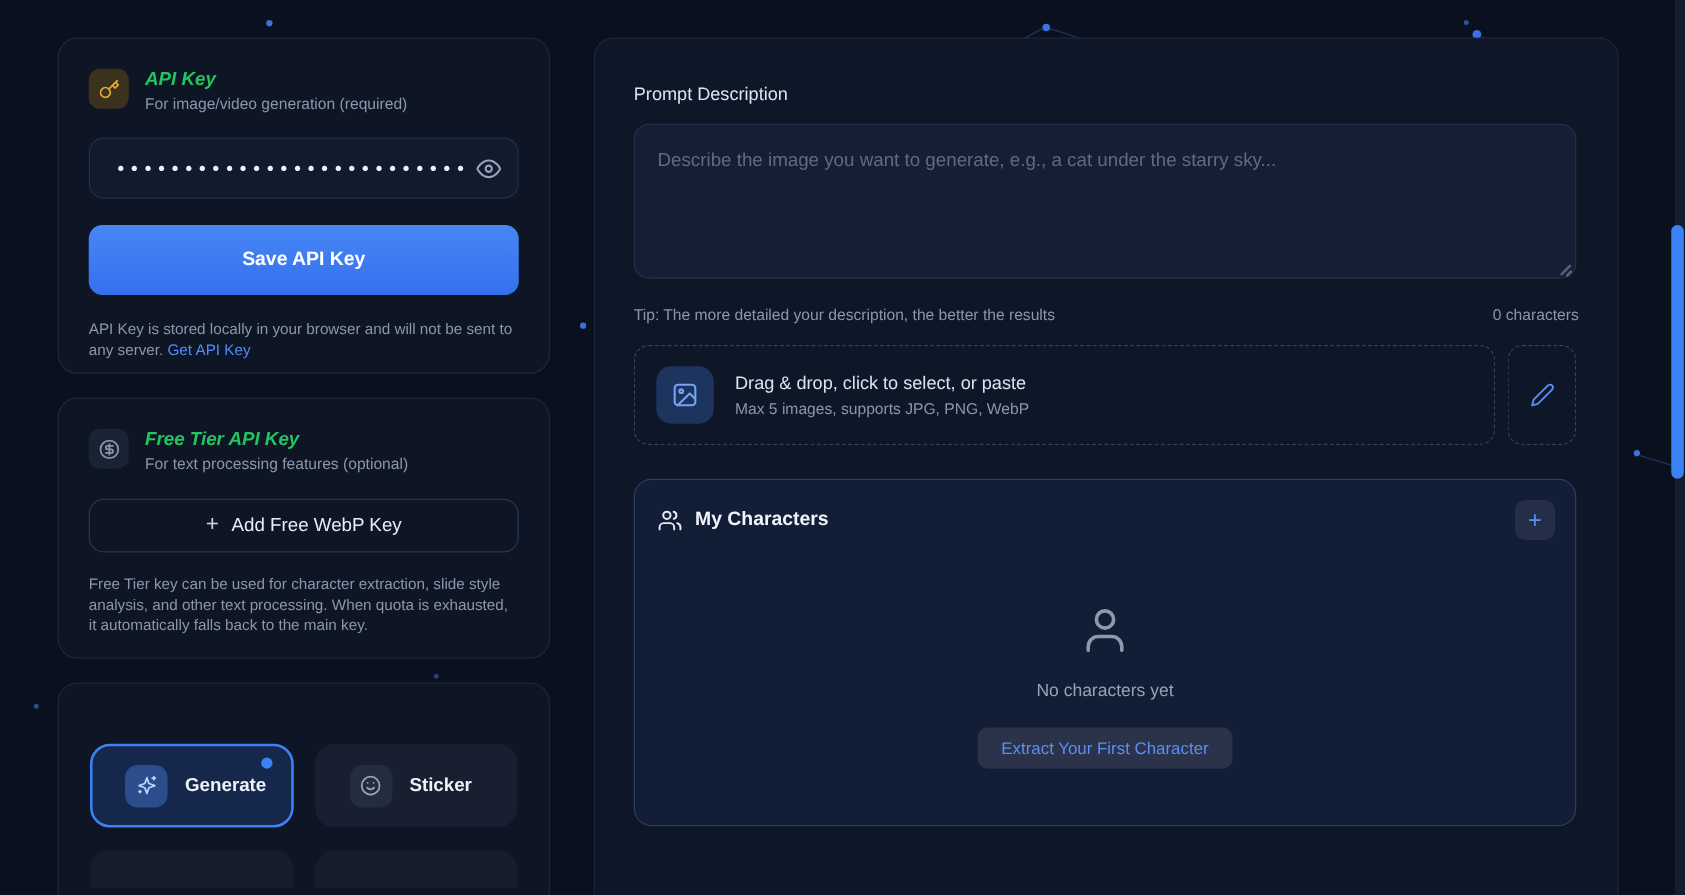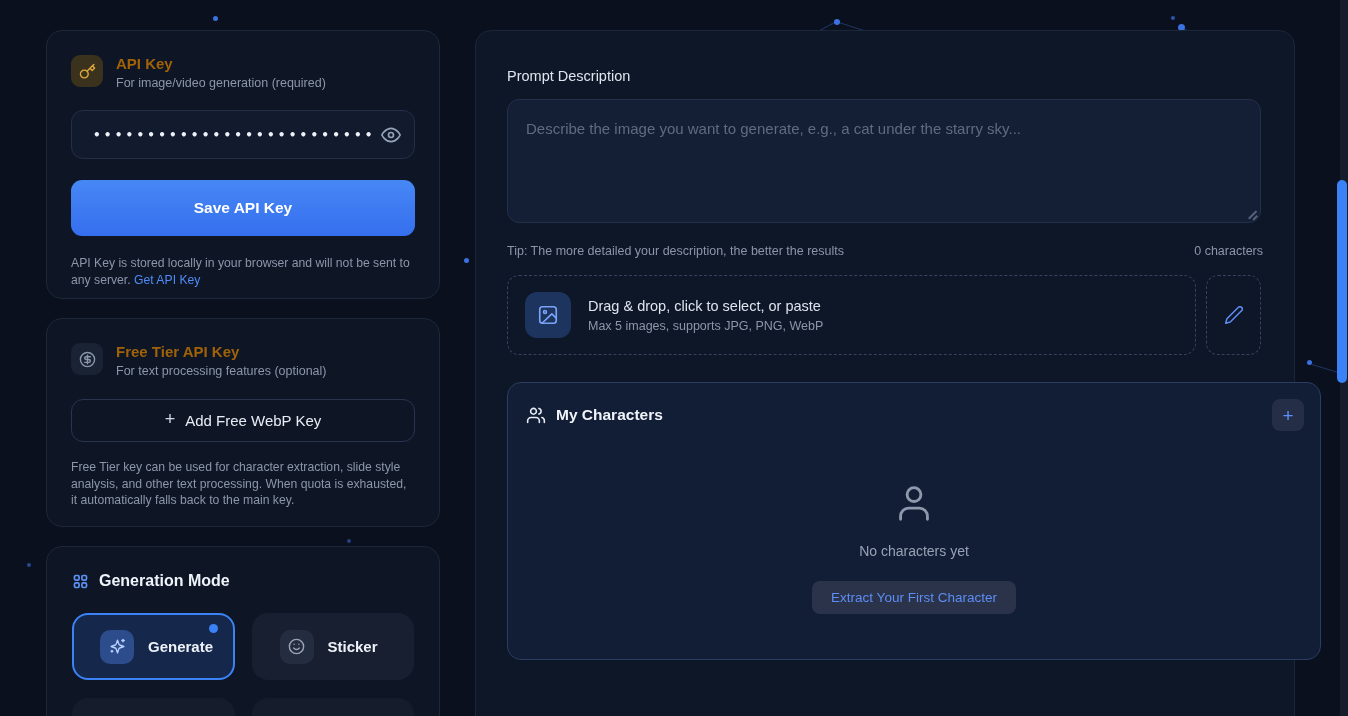--- a/index.html
+++ b/index.html
@@ -25,21 +25,21 @@
     padding: 24px;
   }
   .card-header { display: flex; align-items: flex-start; gap: 13px; }
   .icon-box {
     width: 32px; height: 32px; border-radius: 9px;
     display: flex; align-items: center; justify-content: center;
     flex: 0 0 auto;
   }
   .icon-box.amber { background: #3a321d; }
   .icon-box.gray  { background: #1a2334; }
-  .card-title { font-size: 15px; font-weight: 700; color: #a16207; line-height: 18px; }
+  .card-title { font-size: 15px; font-weight: 700; color: #22c55e; line-height: 18px; font-style: italic; }
   .card-sub   { font-size: 12.5px; color: #8b96a8; margin-top: 3px; }
 
   .key-input-wrap { position: relative; margin-top: 20px; }
   .key-input {
     width: 100%; height: 49px;
     background: #121b2e;
     border: 1px solid #232e47;
     border-radius: 12px;
     color: #eef2f8;
     font-family: "DejaVu Sans", sans-serif;
@@ -164,21 +164,21 @@
   .drop-hint  { font-size: 12.5px; color: #8b96a8; margin-top: 5px; }
   .pencil-btn {
     width: 55px; height: 80px;
     border: 1.5px dashed #36435f; border-radius: 12px;
     background: transparent;
     display: flex; align-items: center; justify-content: center;
     cursor: pointer;
   }
 
   .chars-card {
-    width: 814px; height: 278px;
+    width: 754px; height: 278px;
     margin-top: 27px;
     background: #121d36;
     border: 1px solid #2b3d60;
     border-radius: 14px;
     position: relative;
     padding: 22px 18px;
   }
   .chars-header { display: flex; align-items: center; gap: 10px; }
   .chars-title { font-size: 15.5px; font-weight: 700; color: #f0f4fa; }
   .chars-add-btn {
@@ -287,31 +287,20 @@
 
   <button class="outline-btn">
     <span class="plus-glyph">+</span>
     <span>Add Free WebP Key</span>
   </button>
 
   <div class="note" style="margin-top:17px;">Free Tier key can be used for character extraction, slide style analysis, and other text processing. When quota is exhausted, it automatically falls back to the main key.</div>
 </section>
 
 <section class="card" style="top:546px; height:200px; padding:25px;">
-  <div class="gen-header">
-    <span>
-      <svg width="17" height="17" viewBox="0 0 24 24" fill="none" stroke="#5b93f5" stroke-width="2.4" stroke-linecap="round" stroke-linejoin="round">
-        <rect x="3.5" y="3.5" width="6.5" height="6.5" rx="2"></rect>
-          <rect x="14" y="3.5" width="6.5" height="6.5" rx="2"></rect>
-        <rect x="3.5" y="14" width="6.5" height="6.5" rx="2"></rect>
-          <rect x="14" y="14" width="6.5" height="6.5" rx="2"></rect>
-      </svg>
-    </span>
-    <span class="gen-title">Generation Mode</span>
-  </div>
 
   <div class="mode-row">
     <div class="mode-btn selected">
       <div class="mode-chip blue">
         <svg width="19" height="19" viewBox="0 0 24 24" fill="none" stroke="#b9d2ff" stroke-width="1.8" stroke-linecap="round" stroke-linejoin="round">
           <path d="M12 4l1.7 5a1.8 1.8 0 0 0 1.1 1.1L20 12l-5.2 1.9a1.8 1.8 0 0 0-1.1 1.1L12 20l-1.7-5a1.8 1.8 0 0 0-1.1-1.1L4 12l5.2-1.9a1.8 1.8 0 0 0 1.1-1.1L12 4z"></path>
           <path d="M19 3v3M17.5 4.5h3M5 17v2M4 18h2"></path>
         </svg>
       </div>
       <span class="mode-label">Generate</span>

